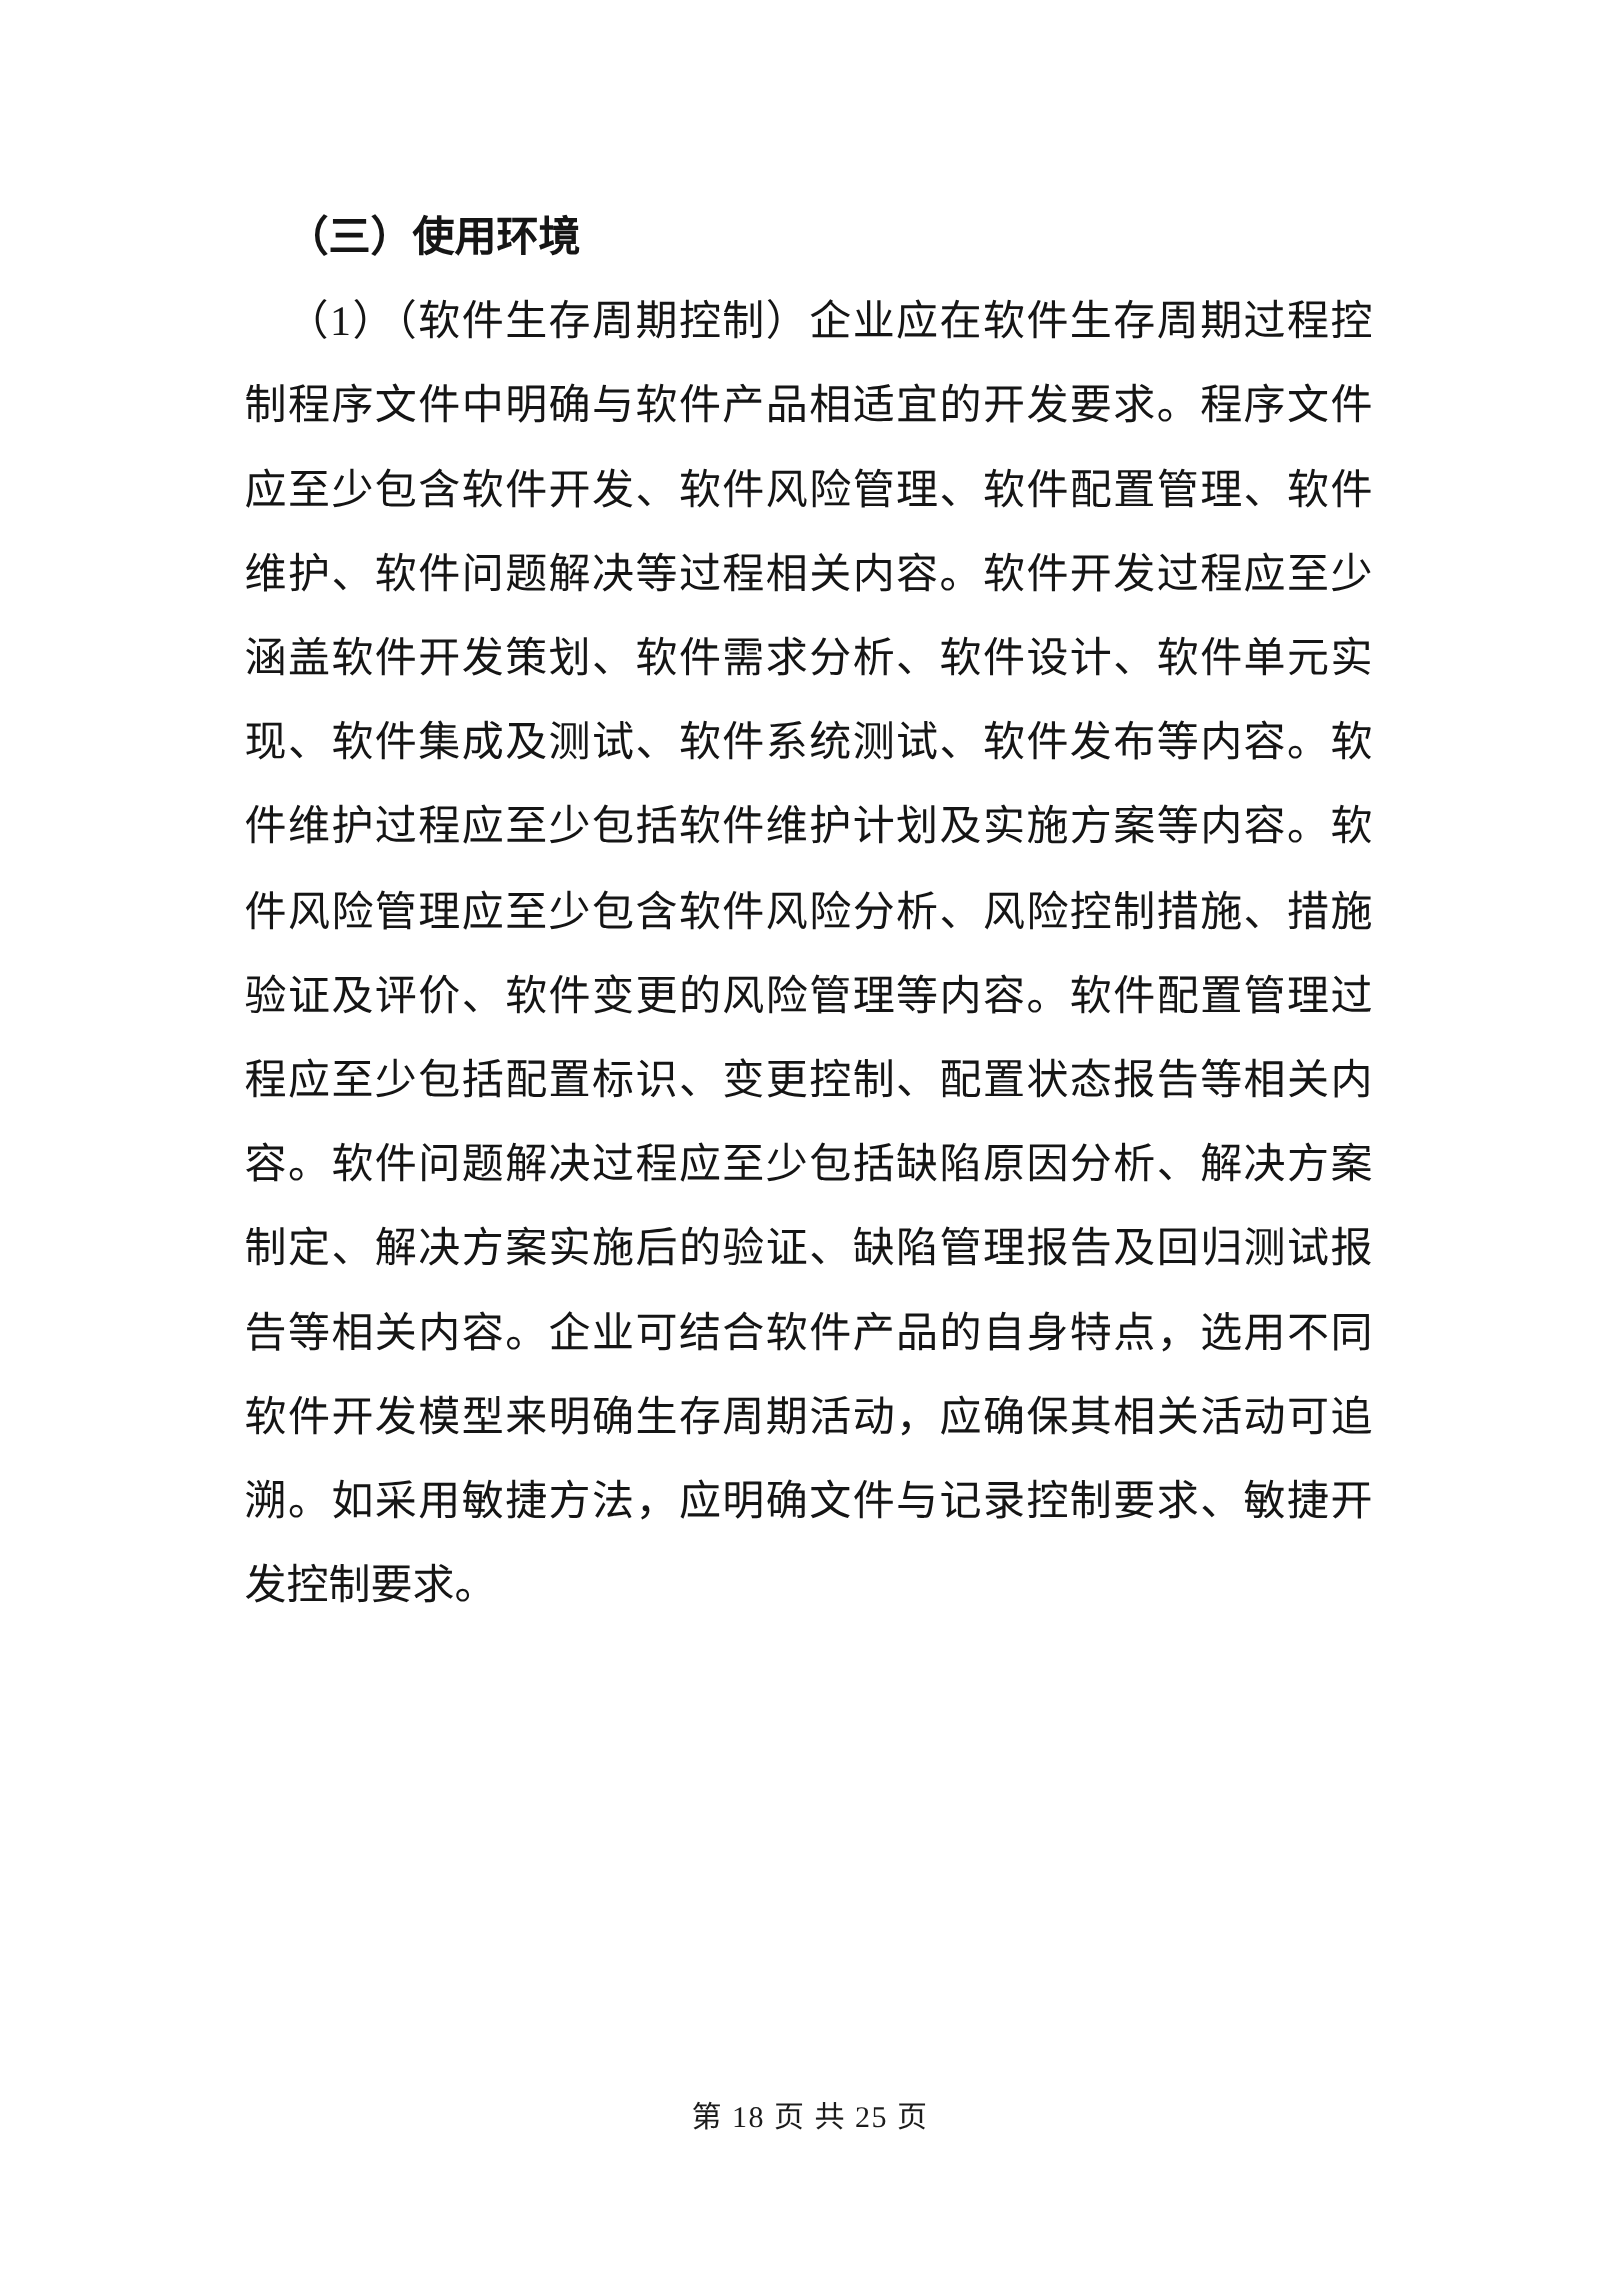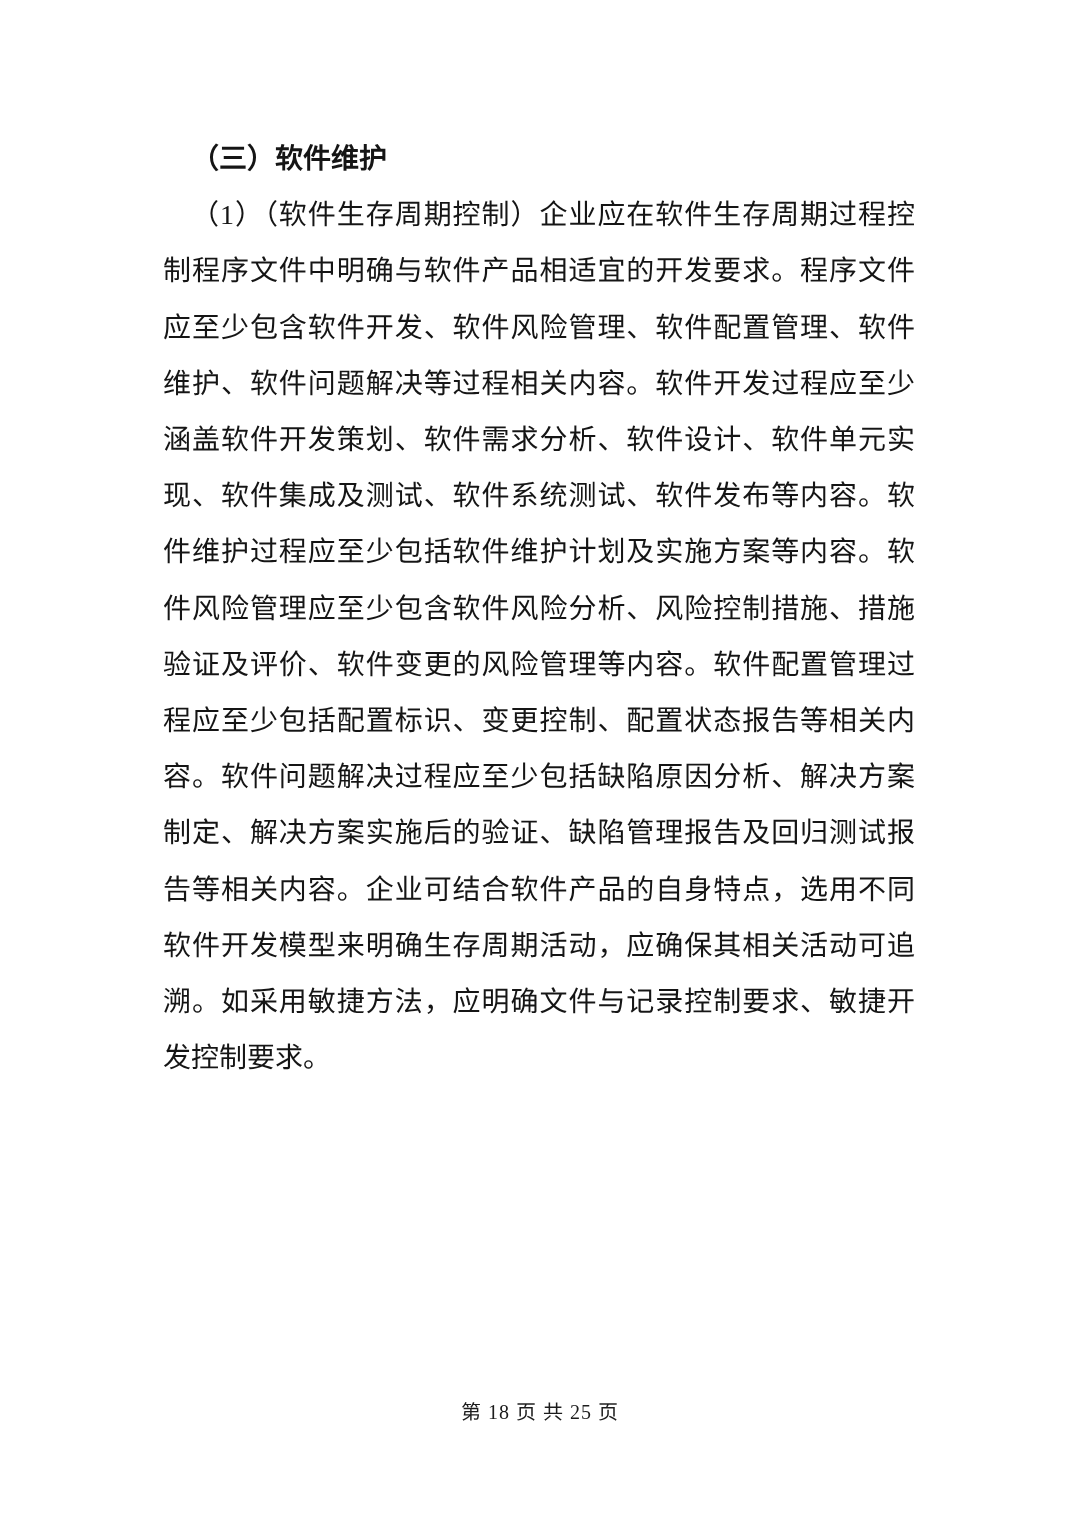--- a/index.html
+++ b/index.html
@@ -46,18 +46,18 @@
     color: #1c1c1c;
     letter-spacing: 1px;
     font-family: Liberation Serif, serif;
   }
 </style>
 </head>
 <body>
 
 <div class="page">
   <div class="content">
-    <p class="heading">（三）软件维护</p>
+    <p class="heading">（三）使用环境</p>
     <p class="body-paragraph">（1）（软件生存周期控制）企业应在软件生存周期过程控制程序文件中明确与软件产品相适宜的开发要求。程序文件应至少包含软件开发、软件风险管理、软件配置管理、软件维护、软件问题解决等过程相关内容。软件开发过程应至少涵盖软件开发策划、软件需求分析、软件设计、软件单元实现、软件集成及测试、软件系统测试、软件发布等内容。软件维护过程应至少包括软件维护计划及实施方案等内容。软件风险管理应至少包含软件风险分析、风险控制措施、措施验证及评价、软件变更的风险管理等内容。软件配置管理过程应至少包括配置标识、变更控制、配置状态报告等相关内容。软件问题解决过程应至少包括缺陷原因分析、解决方案制定、解决方案实施后的验证、缺陷管理报告及回归测试报告等相关内容。企业可结合软件产品的自身特点，选用不同软件开发模型来明确生存周期活动，应确保其相关活动可追溯。如采用敏捷方法，应明确文件与记录控制要求、敏捷开发控制要求。</p>
   </div>
 
   <div class="footer">第 18 页 共 25 页</div>
 </div>
 
 </body></html>

